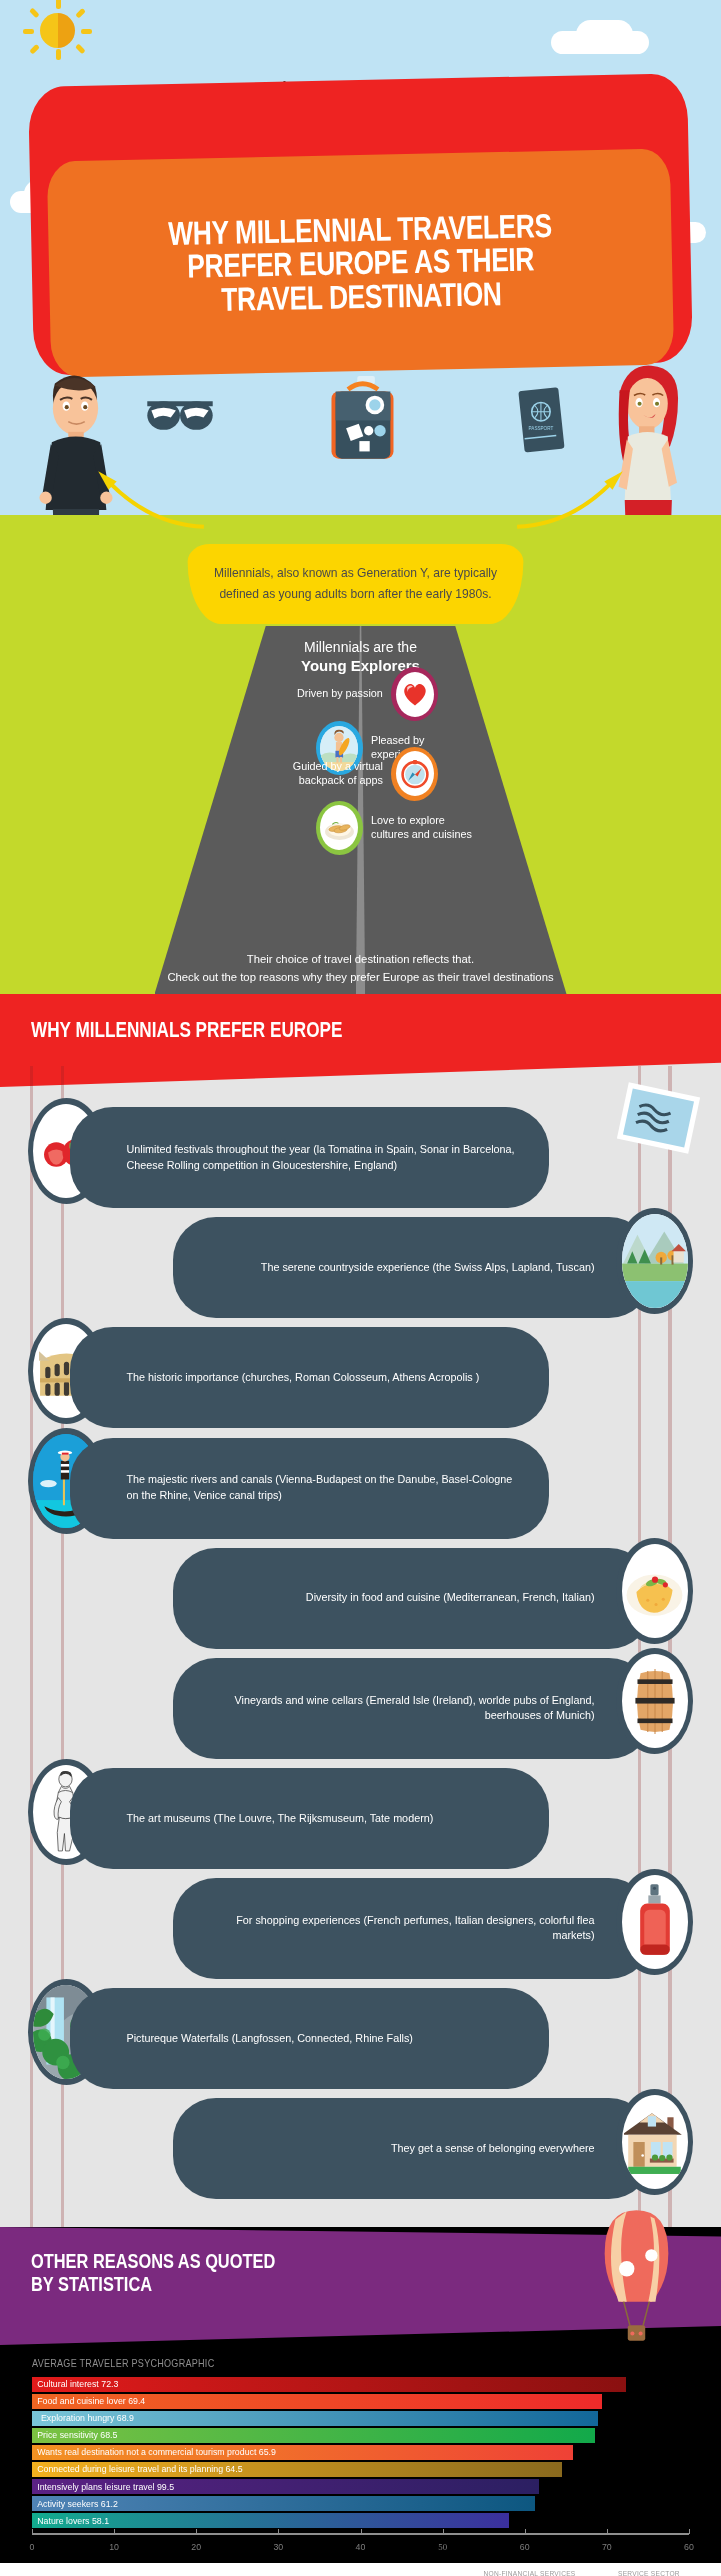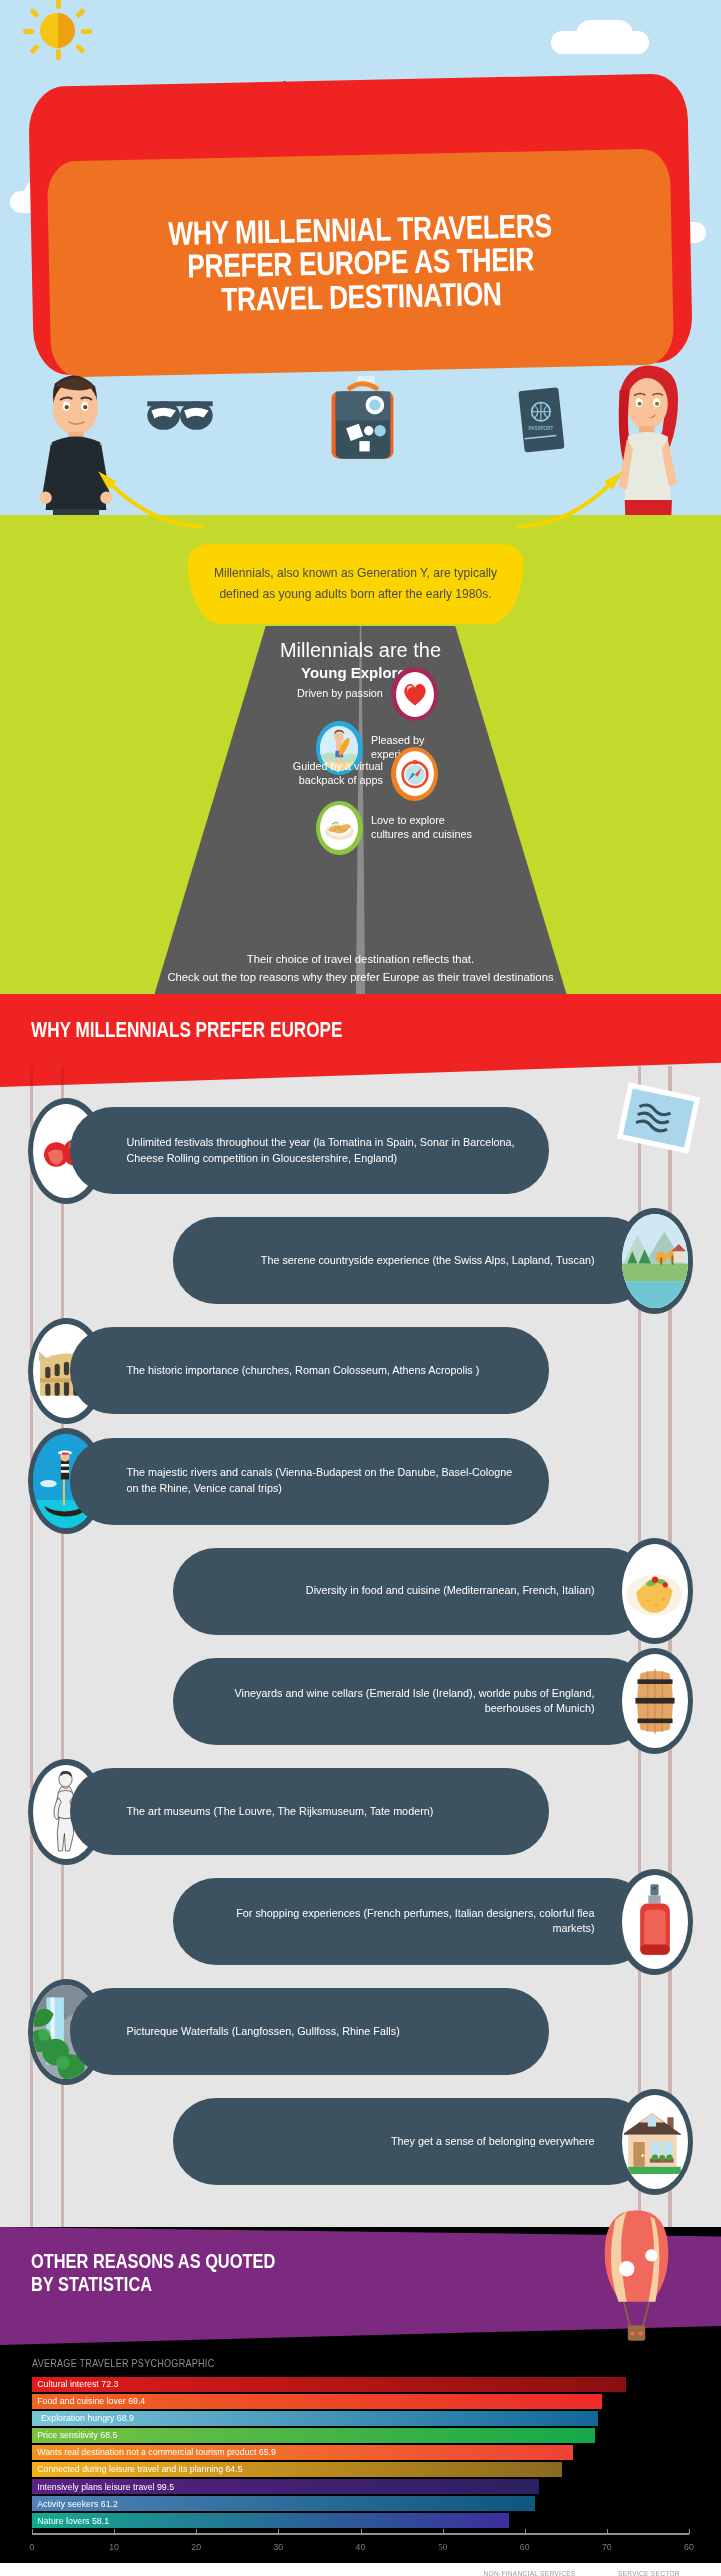--- a/index.html
+++ b/index.html
@@ -38,21 +38,21 @@
                 background:#5b5b5b; clip-path:polygon(27% 0, 73% 0, 100% 100%, 0% 100%); }
   .road-line { position:absolute; left:-4.6px; top:0; width:9.3px; height:368px; background:#8c8c8c;
                clip-path:polygon(42% 0, 58% 0, 100% 100%, 0% 100%); }
 
   .yellowbox { position:absolute; left:175px; top:544px; width:361px; padding:17.5px 20.6px 20.6px;
                background:#fcd500; border-radius:24px 24px 36px 36px/17.5px 17.5px 62px 62px;
                text-align:center; color:#4a4a4a; font-size:13px; line-height:1.62;
                transform:scaleX(0.93); }
 
   .explorer-head { position:absolute; left:0; right:0; top:639px; text-align:center; color:#fff; }
-  .explorer-head .l1 { font-size:20px; }
+  .explorer-head .l1 { font-size:14px; }
   .explorer-head .l2 { font-size:15px; font-weight:bold; margin-top:1.5px; }
 
   .traits { position:absolute; left:0; right:0; top:690px; }
   .trait-row { display:flex; align-items:center; justify-content:center; gap:0; margin-bottom:17.5px;
                position:relative; height:62px;flex-direction:column; }
   .trait { display:flex; align-items:center; gap:8.2px; width:227px; }
   .trait.left { justify-content:flex-end; padding-right:36px; }
   .trait.right { justify-content:flex-start; padding-left:36px; flex-direction:row-reverse; }
   .trait-circle { width:47px; height:54px; border-radius:50%; flex:0 0 auto;
                   display:flex; align-items:center; justify-content:center; overflow:hidden;
@@ -74,21 +74,21 @@
   .reasons-title { position:absolute; left:31px; top:23px; color:#fff; font-weight:bold;
                    font-size:22px; transform:scaleX(0.78); transform-origin:left center;
                    letter-spacing:0px; white-space:nowrap; }
   .rail { position:absolute; top:72px; bottom:0; width:72px; opacity:0.25; }
   .rail.l { left:20.6px; } .rail.r { right:20.6px; }
   .rail:before,.rail:after{ content:""; position:absolute; top:0; bottom:0; width:3.6px; background:#8d2224; }
   .rail:before{ left:9.3px; } .rail:after{ left:40px; }
 
   .reason-list { position:relative; padding:36px 17.5px 0; }
   .reason { position:relative; height:106px; margin-bottom:4.1px; }
-  .pill { position:absolute; top:9.3px; height:87px; background:#3d5260; border-radius:43px;
+  .pill { position:absolute; top:9.3px; height:101px; background:#3d5260; border-radius:43px;
           display:flex; align-items:center; padding:0 31px; }
   .reason.lft .pill { left:52px; right:155px; justify-content:flex-start; padding-left:57px; }
   .reason.rgt .pill { left:155px; right:52px; justify-content:flex-end; padding-right:57px; }
   .pill-text { color:#fff; font-size:10.8px; line-height:1.45; }
   .reason.rgt .pill-text { text-align:right; }
   .ico { position:absolute; top:0; width:77px; height:106px; border-radius:50%;
          background:#3d5260; display:flex; align-items:center; justify-content:center; }
   .ico .disc { width:66px; height:94px; border-radius:50%; background:#fff;
                display:flex; align-items:center; justify-content:center; overflow:hidden; }
   .reason.lft .ico { left:10.3px; }
@@ -643,21 +643,21 @@
             <g fill="#3fae52" opacity=".8">
                   <circle cx="22" cy="96" r="12"></circle>
                   <circle cx="108" cy="66" r="13"></circle>
             <circle cx="58" cy="150" r="13"></circle>
                 </g>
             <rect x="86" y="44" width="8" height="30" fill="#8a5a32"></rect>
           </svg>
         </div>
           </div>
         <div class="pill">
-          <span class="pill-text">Pictureque Waterfalls (Langfossen, Gullfoss, Rhine Falls)</span>
+          <span class="pill-text">Pictureque Waterfalls (Langfossen, Connected, Rhine Falls)</span>
         </div>
       </div>
 
       <div class="reason rgt">
         <div class="pill">
           <span class="pill-text">They get a sense of belonging everywhere</span>
         </div>
         <div class="ico">
             <div class="disc">
           <svg width="61" height="67" viewBox="0 0 118 130">

